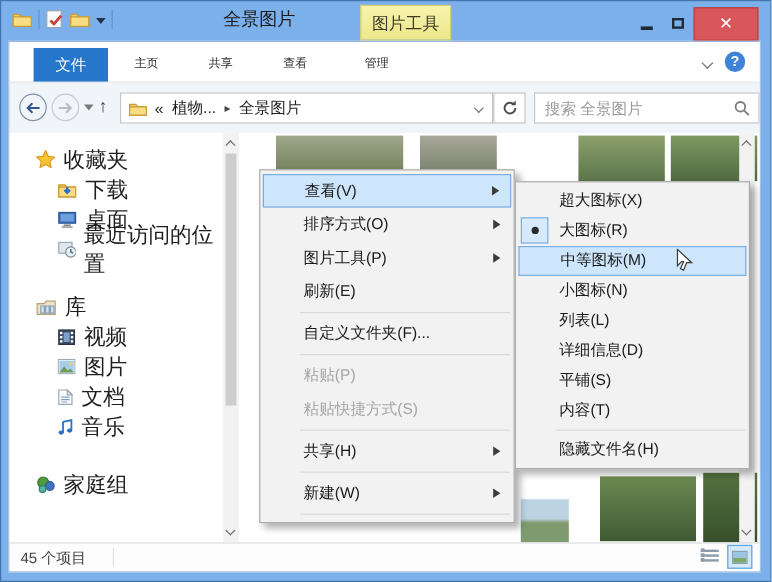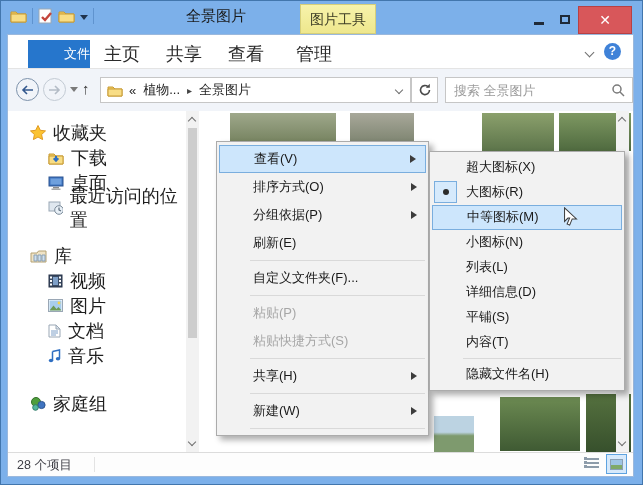--- a/index.html
+++ b/index.html
@@ -16,22 +16,22 @@
   .ctrl { width:26px; height:28px; display:flex; align-items:center; justify-content:center; color:#1f2a38; font-size:13px; }
   .ctrl-close { width:54px; background:#d8575a; border:1px solid #b84044; color:#fff; font-size:14px; font-weight:bold; }
   .max-box { width:10px; height:9px; border:2px solid #1f2a38; }
   .min-bar { width:10px; height:3px; background:#1f2a38; margin-top:8px; }
 
   
   .client { position:absolute; left:6px; right:8px; top:33px; bottom:7px; background:#fff; border:1px solid #9ab8dd; }
 
   
   .ribbon-row { position:absolute; left:0; right:0; top:0; height:34px; background:#fff; border-bottom:1px solid #e4e4e4; }
-  .tab-file { position:absolute; left:20px; top:5px; width:62px; height:28px; background:#2676cc; color:#fff; font-size:13px; text-align:right; line-height:28px; }
-  .rtab { position:absolute; top:5px; height:28px; font-size:18px; color:#2b2b2b; text-align:center; line-height:28px; width:52px; }
+  .tab-file { position:absolute; left:20px; top:5px; width:62px; height:28px; background:#2676cc; color:#fff; font-size:13px; text-align:center; line-height:28px; }
+  .rtab { position:absolute; top:5px; height:28px; font-size:10px; color:#2b2b2b; text-align:center; line-height:28px; width:52px; }
   .ribbon-chev { position:absolute; right:40px; top:14px; }
   .help-circle { position:absolute; right:12px; top:8px; width:17px; height:17px; border-radius:50%; background:#3f82d8; color:#fff; font-size:12px; font-weight:bold; text-align:center; line-height:17px; }
 
   
   .addr-row { position:absolute; left:0; right:0; top:34px; height:42px; background:#f1f4f9; }
   .nav-circle { position:absolute; top:9px; width:23px; height:23px; border-radius:50%; display:flex; align-items:center; justify-content:center; font-size:14px; }
   .back { left:8px; border:1px solid #7d92ab; color:#33588e; }
   .fwd { left:35px; border:1px solid #c3cbd4; color:#b4bcc6; }
   .tiny-tri { position:absolute; left:62px; top:18px; width:0; height:0; border-left:4px solid transparent; border-right:4px solid transparent; border-top:5px solid #7a7a7a; }
   .up-arrow { position:absolute; left:74px; top:11px; font-size:15px; color:#3c3c3c; }
@@ -283,37 +283,37 @@
       <div class="photo" style="left:492px;top:286px;width:80px;height:54px;background:linear-gradient(#6c8a52,#3f5a33);"></div>
       <div class="photo" style="left:578px;top:283px;width:45px;height:58px;background:linear-gradient(#55713f,#37502c);"></div>
 
       <div class="content-scroll">
         <div class="chev-up"></div>
         <div class="chev-down"></div>
       </div>
     </div>
 
     <div class="statusbar">
-      <div class="status-count">28 个项目</div>
+      <div class="status-count">45 个项目</div>
       <div class="status-sep"></div>
       <div class="view-details-icon">
         <div class="vd-row" style="width:15px;"></div>
         <div class="vd-row" style="width:15px;"></div>
         <div class="vd-row" style="width:15px;"></div>
       </div>
       <div class="view-thumb-icon">
         <div class="vt-pic"></div>
       </div>
     </div>
   </div>
 
   <div class="menu ctx-menu">
     <div class="mi hl"><span>查看(V)</span><div class="mi-arrow"></div></div>
     <div class="mi"><span>排序方式(O)</span><div class="mi-arrow"></div></div>
-    <div class="mi"><span>分组依据(P)</span><div class="mi-arrow"></div></div>
+    <div class="mi"><span>图片工具(P)</span><div class="mi-arrow"></div></div>
     <div class="mi"><span>刷新(E)</span></div>
     <div class="mi-sep"></div>
     <div class="mi"><span>自定义文件夹(F)...</span></div>
     <div class="mi-sep"></div>
     <div class="mi disabled"><span>粘贴(P)</span></div>
     <div class="mi disabled"><span>粘贴快捷方式(S)</span></div>
     <div class="mi-sep"></div>
     <div class="mi"><span>共享(H)</span><div class="mi-arrow"></div></div>
     <div class="mi-sep"></div>
     <div class="mi"><span>新建(W)</span><div class="mi-arrow"></div></div>

